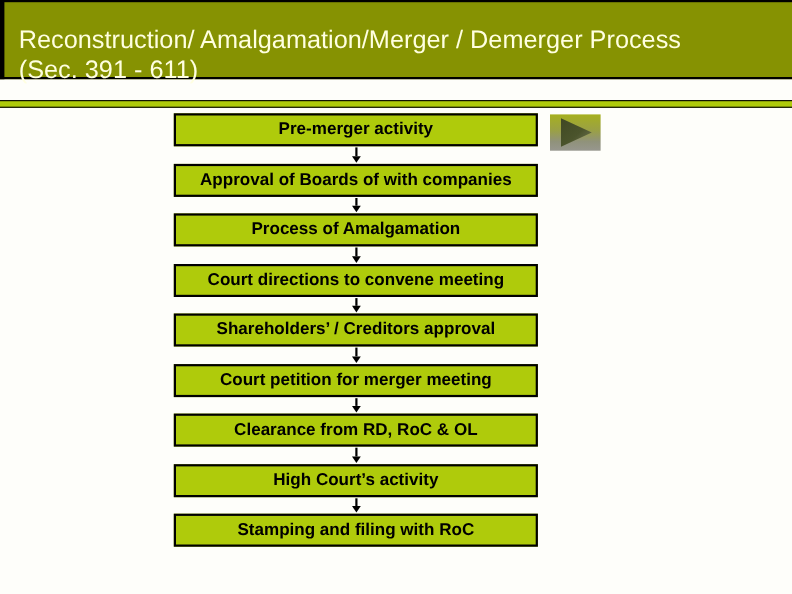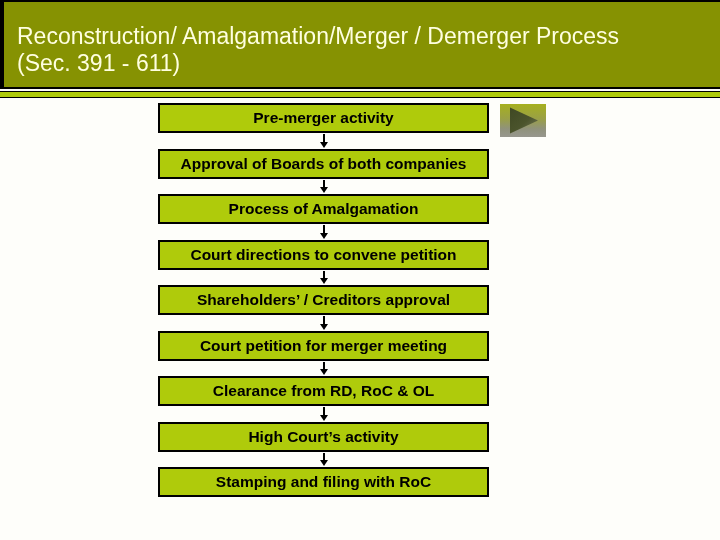--- a/index.html
+++ b/index.html
@@ -10,21 +10,21 @@
     background: var(--slide-bg, #fefefa);
     overflow: hidden;
     font-family: "Liberation Sans", sans-serif;
   }
 
   
   .title-bar {
     position: absolute;
     top: 0; left: 0;
     width: 720px;
-    height: 89px;
+    height: 72px;
     box-sizing: border-box;
     background: var(--title-bg, #869202);
     border-top: 2px solid #000;
     border-left: 4px solid #000;
     border-bottom: 2px solid #000;
     padding: 21px 8px 0 13px;
     color: var(--title-text, #ffffe0);
     font-size: 23px;
     line-height: 27px;
     white-space: nowrap;
@@ -116,35 +116,35 @@
 
   <div class="flow" id="flow">
       <div class="flow-row">
         <div class="flow-box">Pre-merger activity</div>
         <div class="flow-arrow">
           <div class="stem"></div>
           <div class="head"></div>
         </div>
       </div>
       <div class="flow-row">
-        <div class="flow-box">Approval of Boards of both companies</div>
+        <div class="flow-box">Approval of Boards of with companies</div>
         <div class="flow-arrow">
           <div class="stem"></div>
           <div class="head"></div>
         </div>
       </div>
       <div class="flow-row">
         <div class="flow-box">Process of Amalgamation</div>
         <div class="flow-arrow">
           <div class="stem"></div>
           <div class="head"></div>
         </div>
       </div>
       <div class="flow-row">
-        <div class="flow-box">Court directions to convene petition</div>
+        <div class="flow-box">Court directions to convene meeting</div>
         <div class="flow-arrow">
           <div class="stem"></div>
           <div class="head"></div>
         </div>
       </div>
       <div class="flow-row">
         <div class="flow-box">Shareholders’ / Creditors approval</div>
         <div class="flow-arrow">
           <div class="stem"></div>
           <div class="head"></div>

